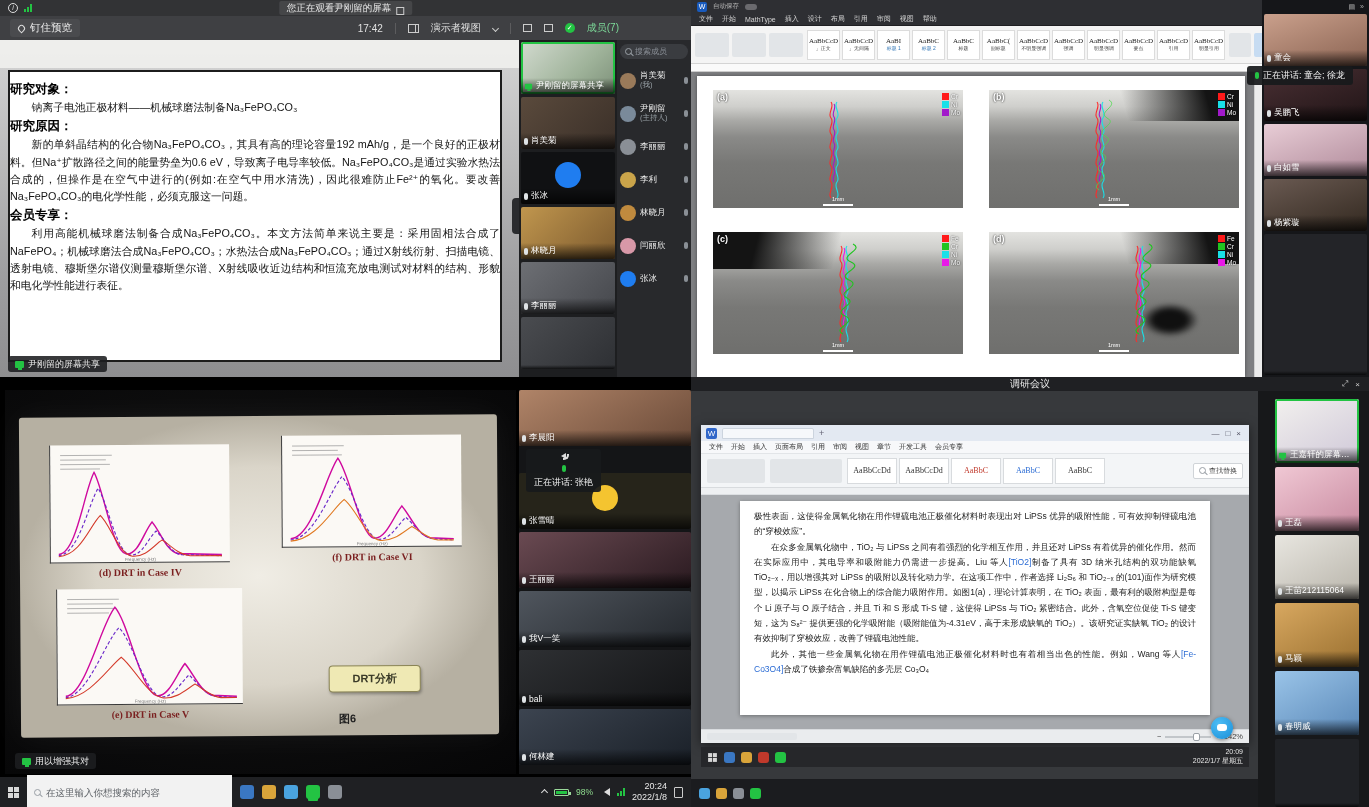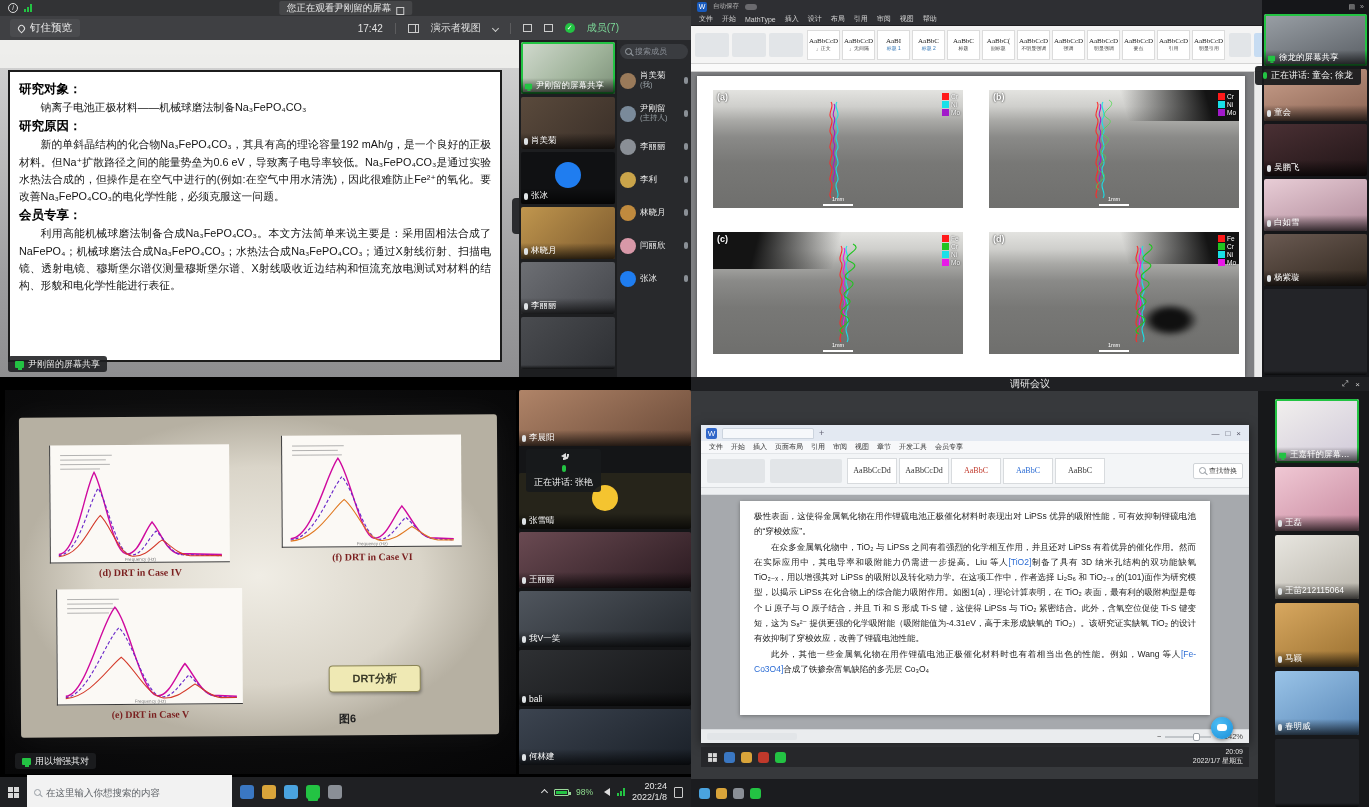--- a/index.html
+++ b/index.html
@@ -41,21 +41,21 @@
   .tl-toolbar{position:absolute;left:0;top:16px;width:691px;height:24px;background:#3f4043;display:flex;align-items:center;justify-content:space-between;padding:0 10px;}
   .pin-btn{display:flex;align-items:center;gap:5px;background:#4a4b4e;border-radius:3px;padding:2px 8px;font-size:10.5px;color:#e8e8e8;}
   .i-pin{width:7px;height:7px;border:1px solid #ddd;border-radius:50% 50% 50% 0;transform:rotate(-45deg);display:inline-block;}
   .tl-right{display:flex;align-items:center;gap:12px;font-size:10px;color:#e0e0e0;margin-right:62px;}
   .i-layout{width:11px;height:9px;border:1px solid #ccc;display:inline-block;position:relative;}
   .i-layout::after{content:"";position:absolute;right:2px;top:0;bottom:0;width:1px;background:#ccc;}
   .i-box{width:9px;height:8px;border:1px solid #ccc;display:inline-block;}
   .i-check{width:10px;height:10px;border-radius:50%;background:#23c343;color:#fff;font-size:7px;line-height:10px;text-align:center;display:inline-block;}
   .tl-content{position:absolute;left:0;top:40px;width:519px;bottom:0;background:linear-gradient(180deg,#d6d6d6,#9e9ea0 70%,#8e8e90);}
   .tl-whitestrip{position:absolute;left:0;top:0;width:100%;height:28px;background:#f2f2f0;opacity:.85;}
-  .tl-page{position:absolute;left:8px;top:30px;width:494px;height:292px;background:#fff;border:2px solid #1c1c1c;padding:7px 9px;overflow:hidden;color:#141414;}
+  .tl-page{position:absolute;left:8px;top:30px;width:494px;height:292px;background:#fff;border:2px solid #1c1c1c;padding:7px 0;overflow:hidden;color:#141414;}
   .tl-page h3{font-size:12.5px;margin:2px 0 1px;color:#000;}
   .tl-page p{font-size:10.8px;line-height:1.6;text-align:justify;text-indent:2em;}
   .share-pill{position:absolute;left:8px;bottom:5px;height:16px;display:flex;align-items:center;gap:4px;background:rgba(28,30,32,.88);border-radius:3px;padding:0 7px;font-size:9px;color:#e8e8e8;max-width:130px;overflow:hidden;white-space:nowrap;}
   .collapse-handle{position:absolute;right:0;top:158px;width:7px;height:36px;background:#2a2b2e;border-radius:4px 0 0 4px;}
   .tl-thumbs{position:absolute;left:519px;top:40px;width:98px;bottom:0;background:#1d1e20;display:flex;flex-direction:column;gap:3px;padding:2px;}
   .tl-thumbs .thumb{height:52px;}
   .tl-members{position:absolute;left:617px;top:40px;width:74px;bottom:0;background:#28292c;padding:4px 3px;}
   .tl-search{height:15px;background:#3a3c40;border-radius:8px;display:flex;align-items:center;gap:3px;padding:0 5px;margin-bottom:5px;}
   .tl-search input{background:transparent;border:none;outline:none;color:#cfcfcf;font-size:8px;width:100%;font-family:inherit;}
   .tl-search input::placeholder{color:#8a8f96;}
@@ -90,21 +90,21 @@
   .sem.dark-tl::before{content:"";position:absolute;top:0;left:0;right:30%;height:30%;background:linear-gradient(105deg,#141414 25%,transparent 70%);}
   .sem.dark-tr::before{content:"";position:absolute;top:0;left:35%;right:0;height:26%;background:linear-gradient(255deg,#141414 20%,transparent 70%);}
   .sem .blob{position:absolute;right:16%;bottom:14%;width:58px;height:34px;background:radial-gradient(closest-side,#101010 55%,transparent);border-radius:50%;filter:blur(2px);}
   .sem-label{position:absolute;top:2px;left:4px;color:#fff;font-weight:bold;font-size:9px;text-shadow:0 0 2px #000;}
   .legend{position:absolute;top:3px;right:3px;display:flex;flex-direction:column;gap:1px;}
   .lg-row{display:flex;align-items:center;gap:2px;font-size:6.5px;color:#fff;text-shadow:0 0 2px #000;}
   .lg-sw{width:7px;height:7px;display:inline-block;}
   .sem-svg{position:absolute;inset:0;width:100%;height:100%;}
   .sem-scale{position:absolute;bottom:2px;left:50%;transform:translateX(-50%);font-size:5.5px;color:#fff;text-align:center;line-height:1.2;}
   .sem-scale::after{content:"";display:block;width:30px;height:2px;background:#fff;margin:1px auto 0;}
-  .tr-toast{right:8px;top:66px;}
+  .tr-toast{right:16px;top:66px;}
   .tr-sidebar{position:absolute;left:571px;top:0;width:107px;height:377px;background:#151619;display:flex;flex-direction:column;gap:3px;padding:14px 2px 2px;}
   .tr-sidebar .thumb{height:52px;}
   .tr-sidebar .thumb:last-of-type{flex:1;}
   .tr-sidectl{position:absolute;left:571px;top:0;width:107px;height:13px;display:flex;align-items:center;justify-content:flex-end;gap:5px;padding:0 5px;z-index:3;color:#aaa;font-size:7px;}
   
   #q-bl{left:0;top:377px;width:691px;height:430px;background:#000;}
   .bl-stage{position:absolute;left:5px;top:13px;width:511px;height:384px;background:radial-gradient(120% 100% at 45% 45%,#161616,#050506 75%);}
   .bl-proj{position:absolute;left:15px;top:26px;width:478px;height:320px;background:radial-gradient(closest-side,#f0ede5,#dad5c9 68%,#b6b0a2);border-radius:3px;transform:rotate(-.4deg);box-shadow:0 0 34px rgba(255,255,255,.05);}
   .plot{position:absolute;background:#fbf9f5;border-left:1px solid #3a3a3a;border-bottom:1px solid #3a3a3a;}
   .plot svg{position:absolute;inset:0;width:100%;height:100%;}
@@ -583,29 +583,20 @@
 
       </div>
       <div class="tr-scroll"></div>
     </div>
     <div class="tr-sidectl">
       <span>▤</span>
       <span>»</span>
     </div>
     <div class="tr-sidebar">
 
-        <div class="thumb">
-          <div class="thumb-bg" style="background: linear-gradient(160deg, rgb(154, 160, 166), rgb(89, 94, 100));"></div>
-          <div class="thumb-border"></div>
-          <div class="thumb-label">
-            <span class="mon-icon" style="transform:scale(.8);"></span>
-
-            <span class="tname">徐龙的屏幕共享</span>
-          </div>
-        </div>
 
         <div class="thumb">
           <div class="thumb-bg" style="background: linear-gradient(160deg, rgb(202, 160, 140), rgb(138, 99, 82));"></div>
 
           <div class="thumb-label">
 
             <span class="mic-icon"></span>
             <span class="tname">童会</span>
           </div>
         </div>

